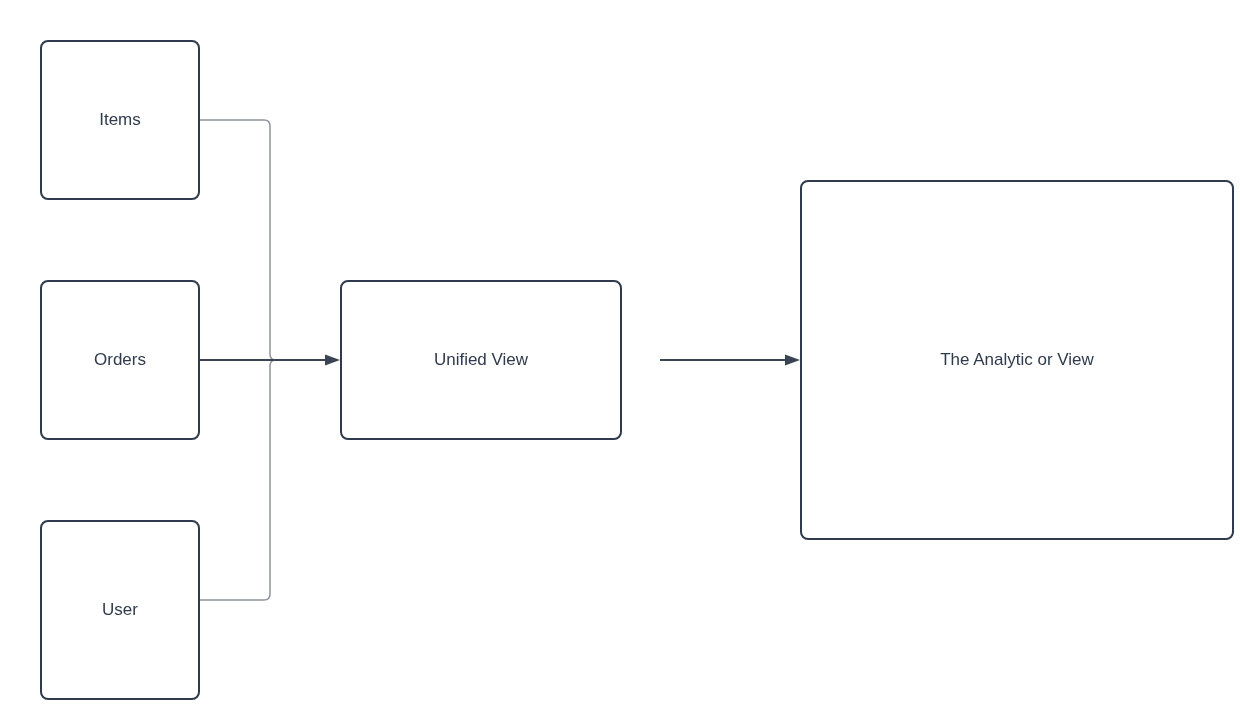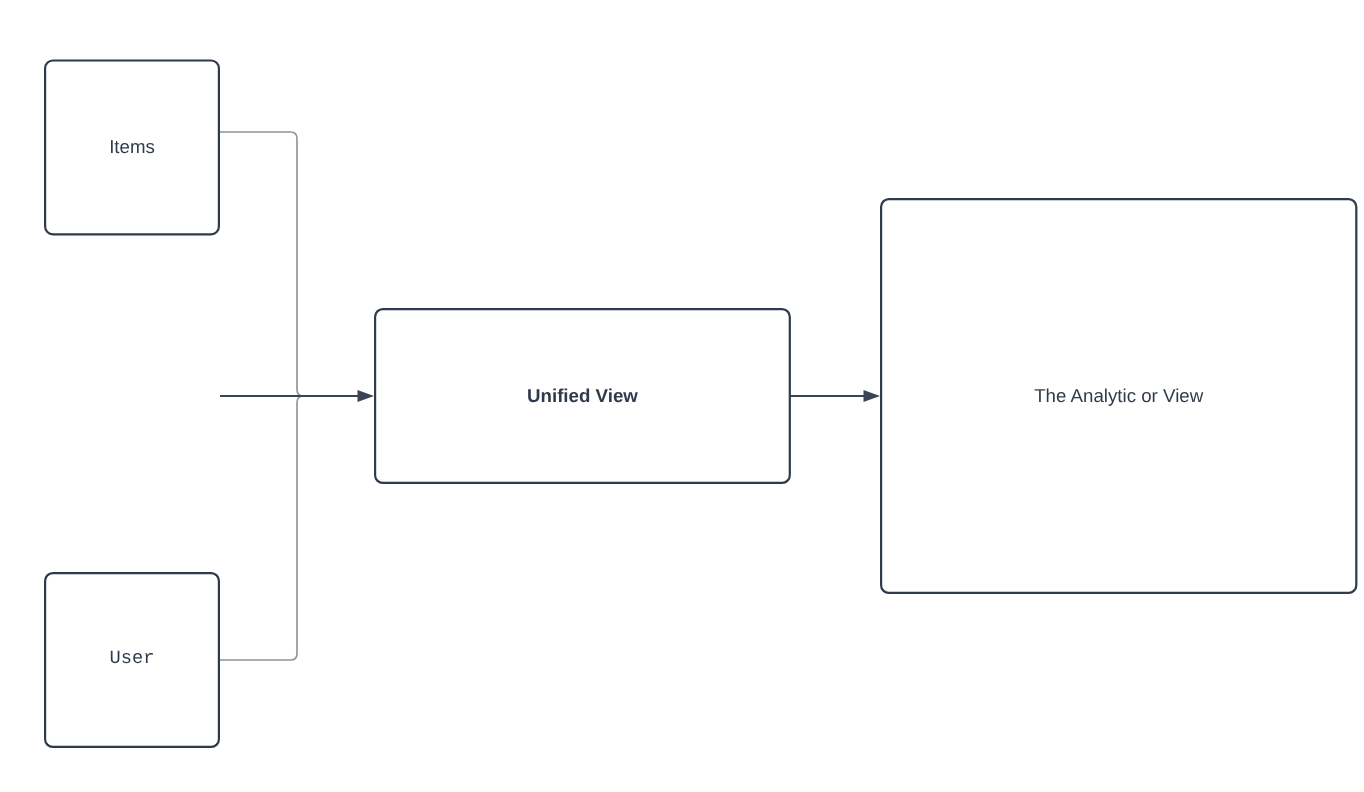--- a/index.html
+++ b/index.html
@@ -27,24 +27,24 @@
     box-sizing:border-box;
     background:var(--node-fill);
     border:2px solid var(--node-border);
     border-radius:8px;
     display:flex;align-items:center;justify-content:center;
     color:var(--text);
     font-size:17px;
     line-height:1.2;
     text-align:center;
   }
-  .node-items  {left:40px;  top:40px;  width:160px; height:160px;margin-top:14px;}
+  .node-items  {left:40px;  top:40px;  width:160px; height:160px;}
   .node-orders {left:40px;  top:280px; width:160px; height:160px;}
-  .node-user   {left:40px;  top:520px; width:160px; height:160px;font-family:Liberation Mono, monospace;}
-  .node-unified{left:340px; top:280px; width:379px; height:160px;font-weight:bold;}
+  .node-user   {left:40px;  top:520px; width:160px; height:180px;}
+  .node-unified{left:340px; top:280px; width:282px; height:160px;}
   .node-analytic{left:800px;top:180px; width:434px; height:360px;}
 </style>
 </head>
 <body>
 
 <div class="canvas">
 
   <svg class="edges" viewBox="0 0 1240 720" xmlns="http://www.w3.org/2000/svg">
 
     <path class="edge-gray" d="M 200 120 L 264 120 Q 270 120 270 126 L 270 354 Q 270 360 276 360"></path>
@@ -55,20 +55,23 @@
     <polygon class="arrowhead" points="340,360 325,354.6 325,365.4"></polygon>
 
     <path class="edge-dark" d="M 660 360 L 787 360"></path>
     <polygon class="arrowhead" points="800,360 785,354.6 785,365.4"></polygon>
   </svg>
 
   <div class="node node-items">
     <span>Items</span>
   </div>
 
+  <div class="node node-orders">
+    <span>Orders</span>
+  </div>
 
   <div class="node node-user">
     <span>User</span>
   </div>
 
   <div class="node node-unified">
     <span>Unified View</span>
   </div>
 
   <div class="node node-analytic">

